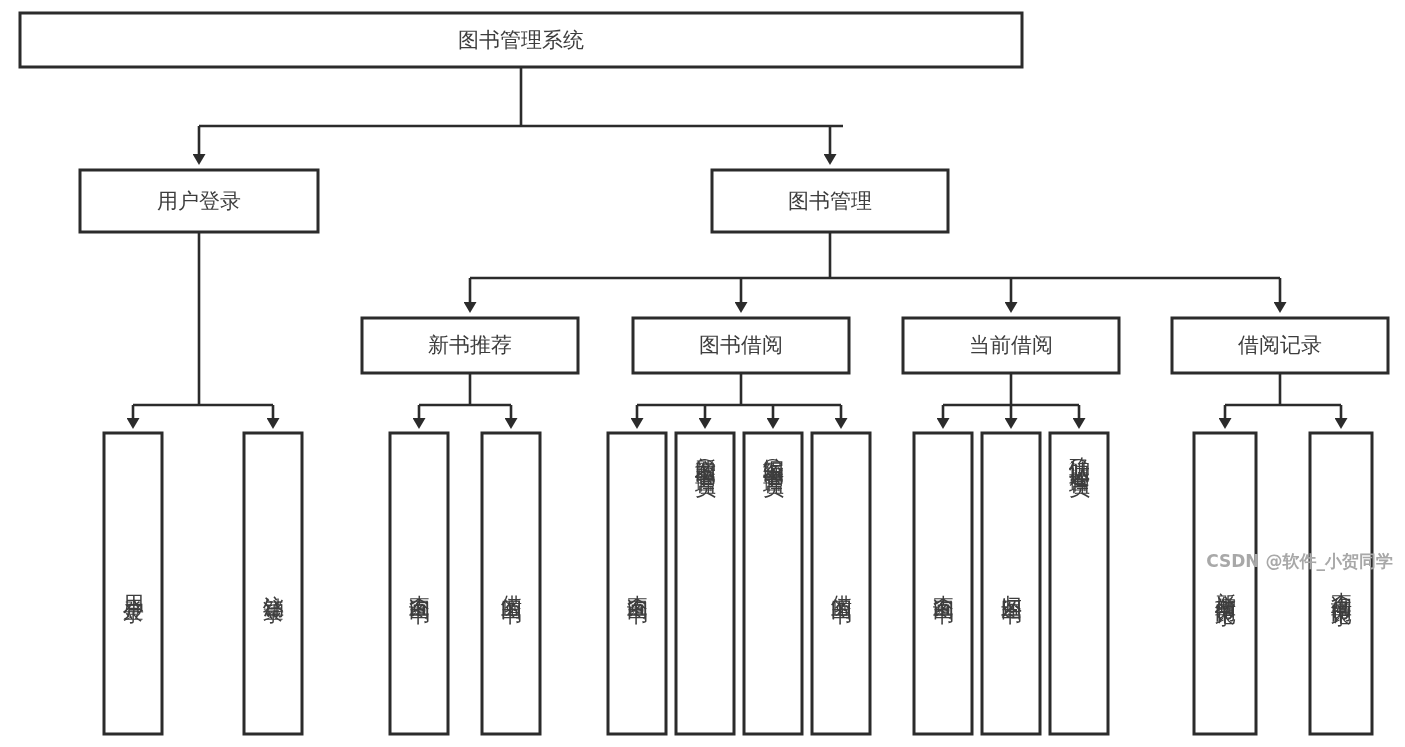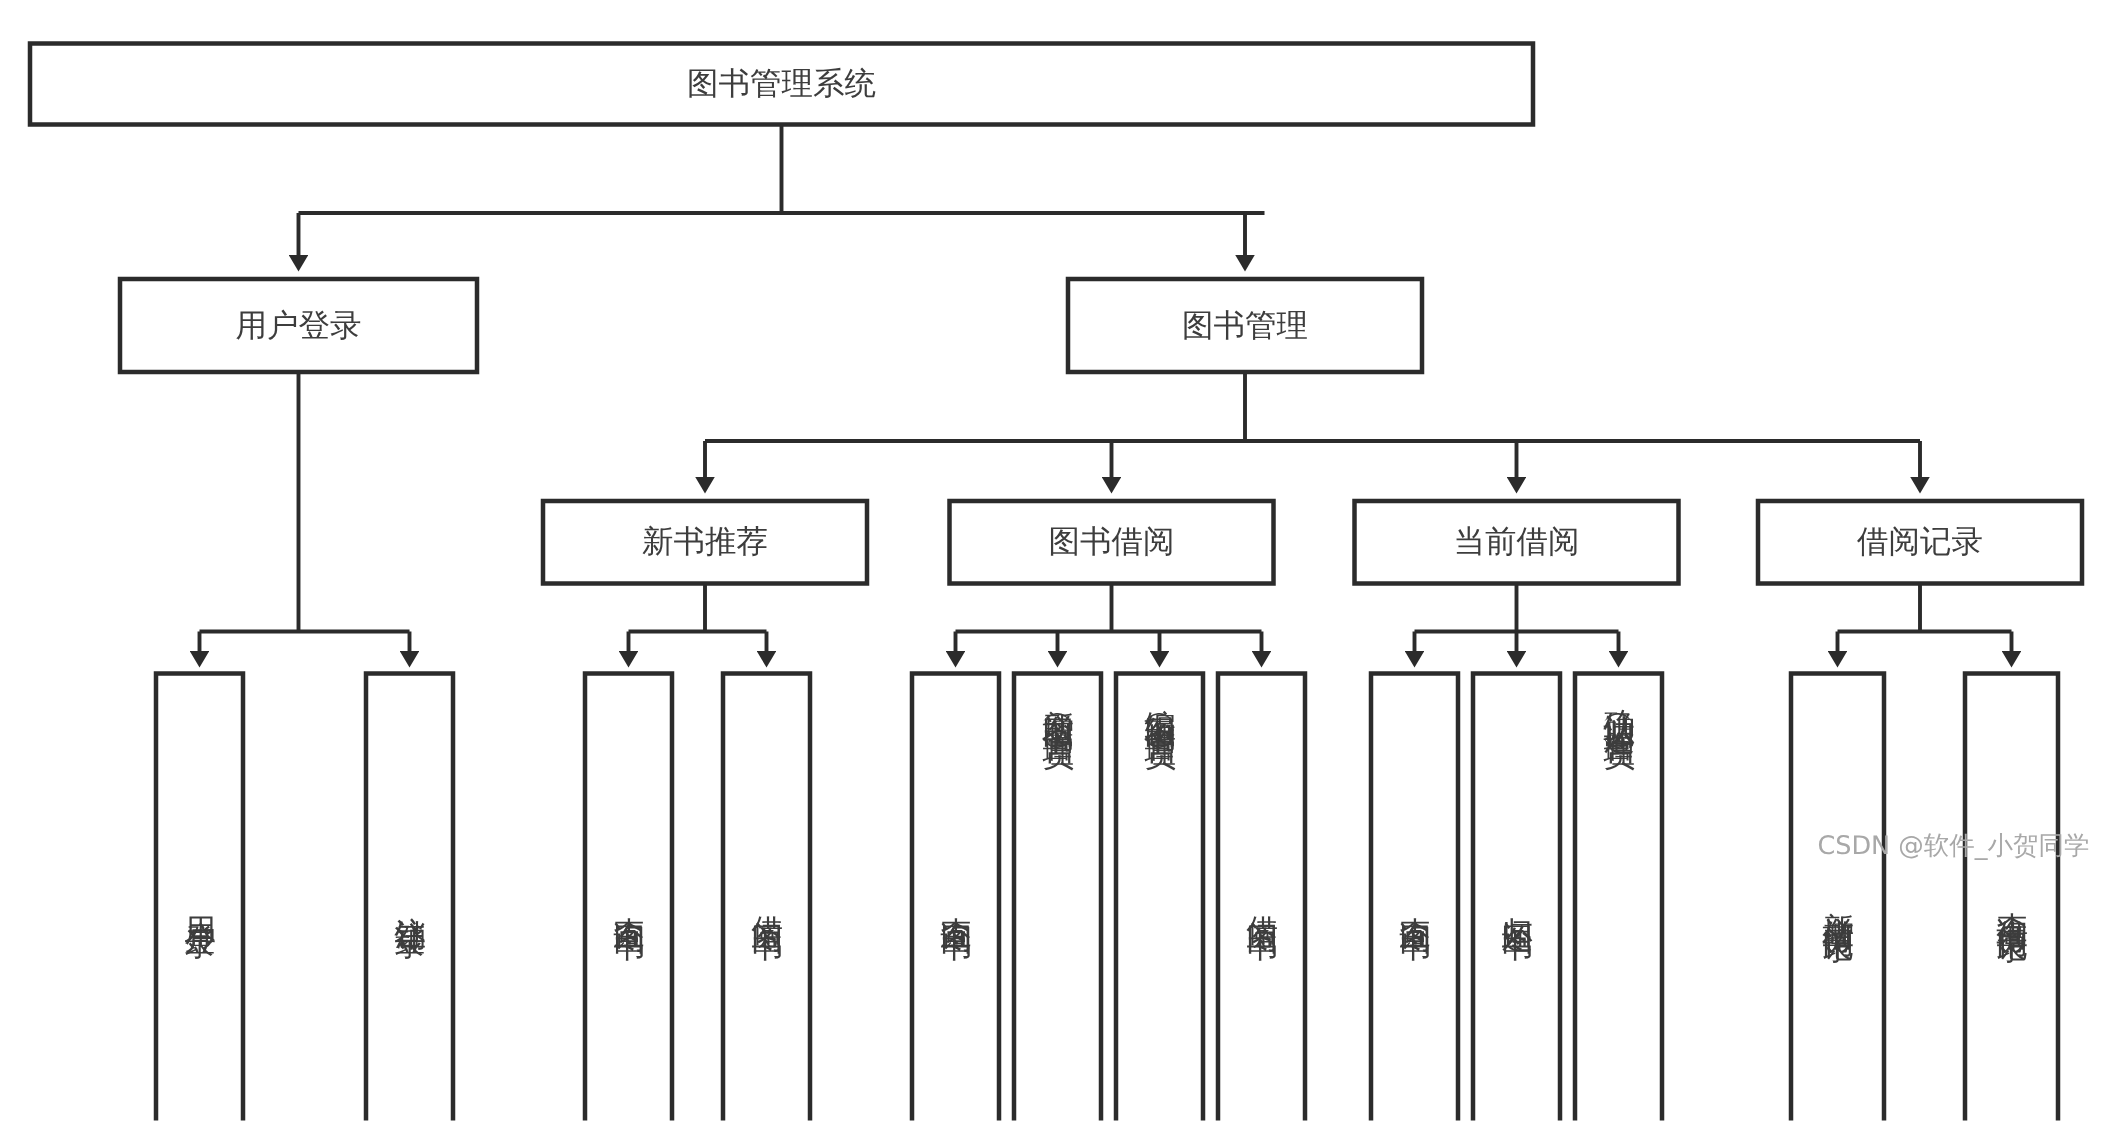--- a/index.html
+++ b/index.html
@@ -10,21 +10,20 @@
   body {
     width: 1405px;
     height: 747px;
     font-family: "DejaVu Sans", "Liberation Sans", sans-serif;
     overflow: hidden;
   }
   #diagram-root {
     position: relative;
     width: 1405px;
     height: 579px;
-    margin-top: 16px;
   }
   svg#tree {
     position: absolute;
     top: 0;
     left: 0;
     width: 1405px;
     height: 747px;
   }
   .node-box {
     fill: #ffffff;
@@ -63,25 +62,26 @@
     text-align: center;
     white-space: nowrap;
     pointer-events: none;
   }
   .vlabel.top-align {
     justify-content: flex-start;
   }
   .watermark {
     position: absolute;
     right: 12px;
-    bottom: 20px;
+    bottom: 6px;
     font-family: "DejaVu Sans", "Liberation Sans", sans-serif;
     font-size: 17px;
     color: #a8a8a8;
     white-space: nowrap;
+    font-weight: bold;
   }
 </style>
 </head>
 <body>
 
 <div id="diagram-root">
 
   <svg id="tree" viewBox="0 0 1405 747">
     <defs>
       <marker id="ah" markerWidth="11" markerHeight="13" refX="1" refY="6.5" orient="auto" markerUnits="userSpaceOnUse">

